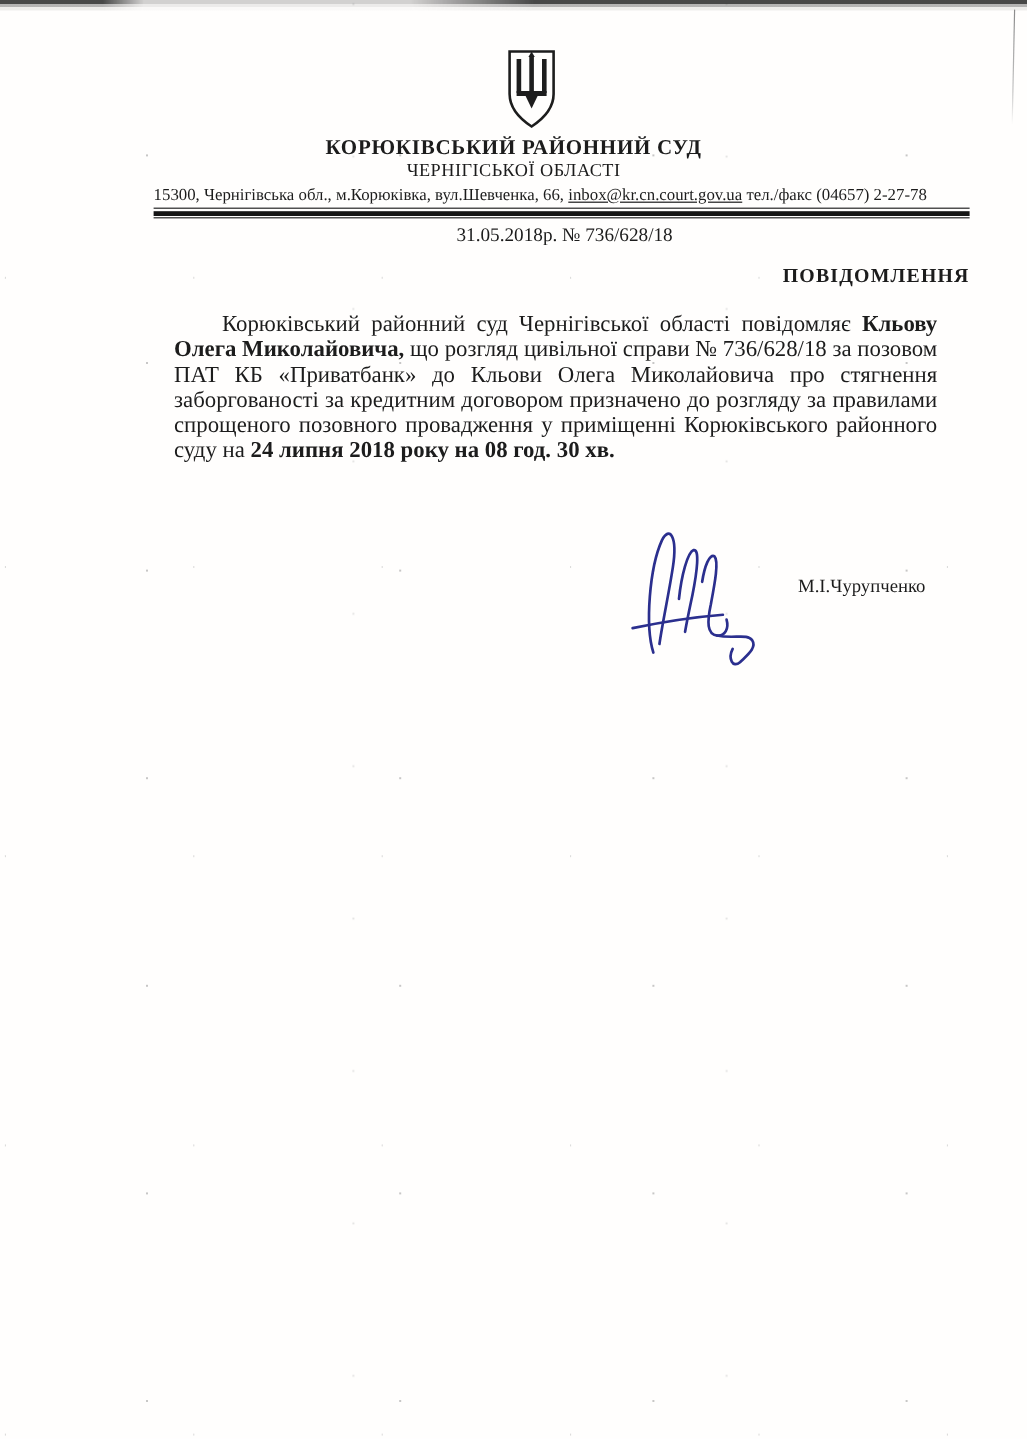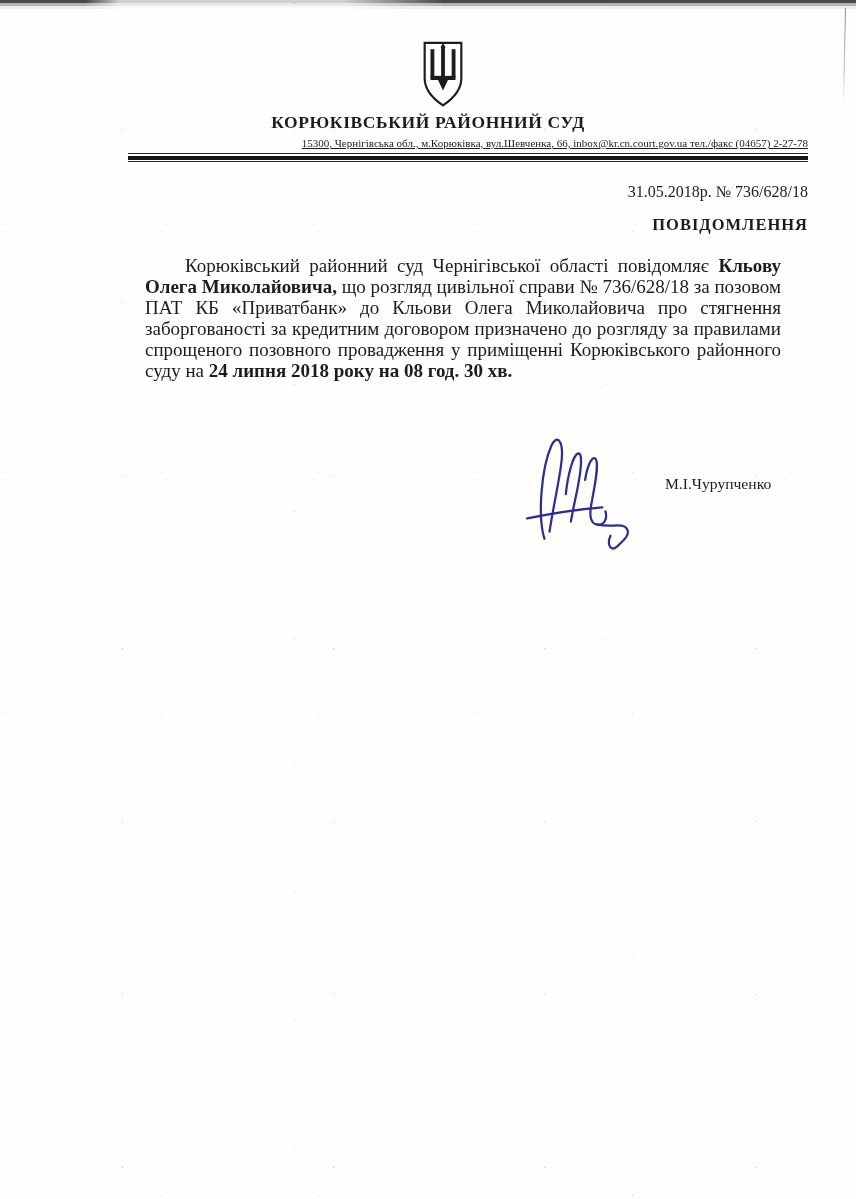--- a/index.html
+++ b/index.html
@@ -37,30 +37,30 @@
     transform:rotate(1.2deg);
   }
   .letterhead{padding-top:40px;text-align:center;}
   .emblem{height:70px;line-height:0;transform:translateX(15px);}
   .court-name{
     margin-top:2px;font-weight:bold;font-size:17.5px;line-height:20px;
     letter-spacing:.6px;
   }
   .court-region{margin-top:2px;font-size:15.2px;line-height:18px;letter-spacing:.4px;}
   .address{
-    margin:4px 48px 0 128px;font-size:11px;line-height:15px;
-    white-space:nowrap;text-align:right;text-decoration:underline;
+    margin:4px 48px 0 128px;font-size:14px;line-height:15px;
+    white-space:nowrap;text-align:left;
   }
   .address .email{text-decoration:underline;}
   .rules{margin:2px 48px 0 128px;}
   .rule-a{height:1px;background:#262626;}
   .rule-b{height:3.5px;background:#151515;margin-top:2px;}
   .rule-c{height:1px;background:#2b2b2b;margin-top:1px;}
   .refline{
-    margin:20px 48px 0 133px;font-size:16px;line-height:20px;text-align:right;
+    margin:5px 48px 0 133px;font-size:16px;line-height:20px;text-align:center;
   }
   .doc-title{
     margin:13px 48px 0 133px;text-align:right;
     font-size:16.5px;font-weight:bold;letter-spacing:1px;line-height:20px;
   }
   .bodytext{margin:20px 63px 0 133px;}
   .bodytext p{
     margin:12px;font-size:19px;line-height:21px;text-align:justify;
     text-indent:40px;
   }
@@ -86,20 +86,21 @@
           <path d="M27.7,8 h4.6 v41 h-4.6 Z"></path>
           <path d="M30,3.5 L33.2,9 H26.8 Z"></path>
           <path d="M15,11 h4.6 v34 h-4.6 Z"></path>
           <path d="M40.4,11 h4.6 v34 h-4.6 Z"></path>
           <path d="M15,43 h30 v5 h-30 Z"></path>
           <path d="M24,48 H36 L30,60.5 Z"></path>
         </g>
       </svg>
     </div>
     <div class="court-name">КОРЮКІВСЬКИЙ РАЙОННИЙ СУД</div>
+    <div class="court-region">ЧЕРНІГІСЬКОЇ ОБЛАСТІ</div>
     <div class="address"><span>15300, Чернігівська обл., м.Корюківка, вул.Шевченка, 66, </span><span class="email">inbox@kr.cn.court.gov.ua</span><span> тел./факс (04657) 2-27-78</span></div>
     <div class="rules">
       <div class="rule-a"></div>
       <div class="rule-b"></div>
       <div class="rule-c"></div>
     </div>
   </header>
 
   <div class="refline">31.05.2018р. № 736/628/18</div>
 

